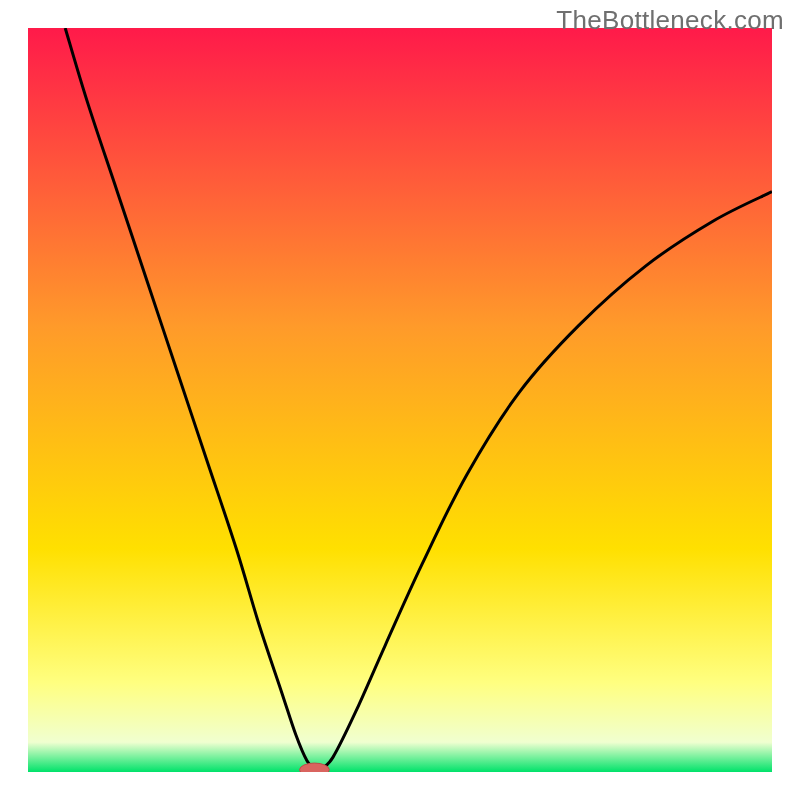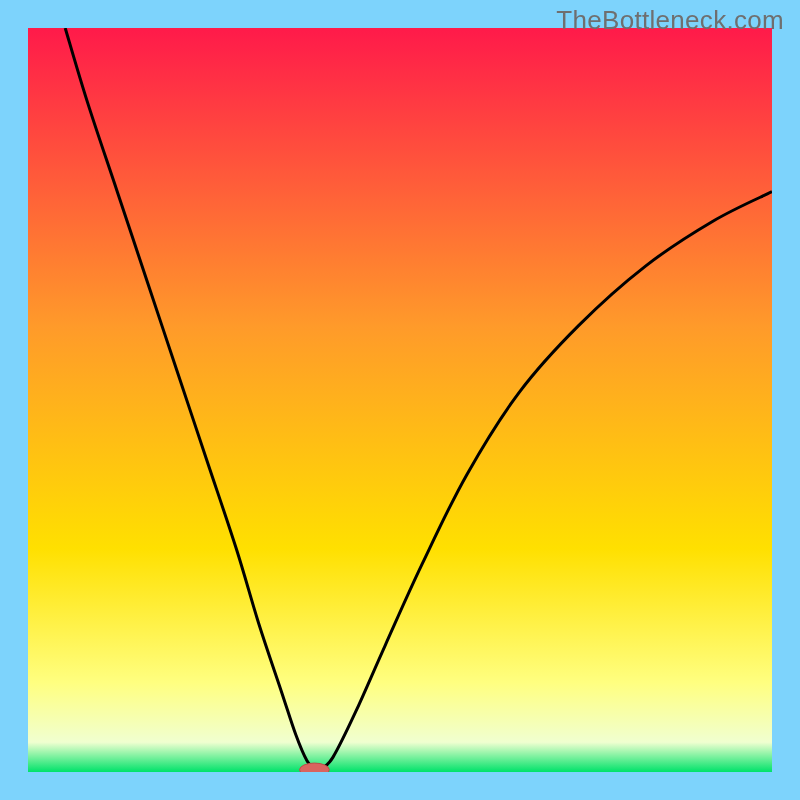--- a/index.html
+++ b/index.html
@@ -10,21 +10,21 @@
     overflow: hidden;
     background: #000;
     font-family: Arial, Helvetica, sans-serif;
   }
   .frame {
     position: absolute;
     left: 0;
     top: 0;
     width: 800px;
     height: 800px;
-    background: #7dd3fc;
+    background: #ffffff;
   }
   .plot-area {
     position: absolute;
     left: 28px;
     top: 28px;
     width: 744px;
     height: 744px;
     overflow: hidden;
   }
   .watermark {

